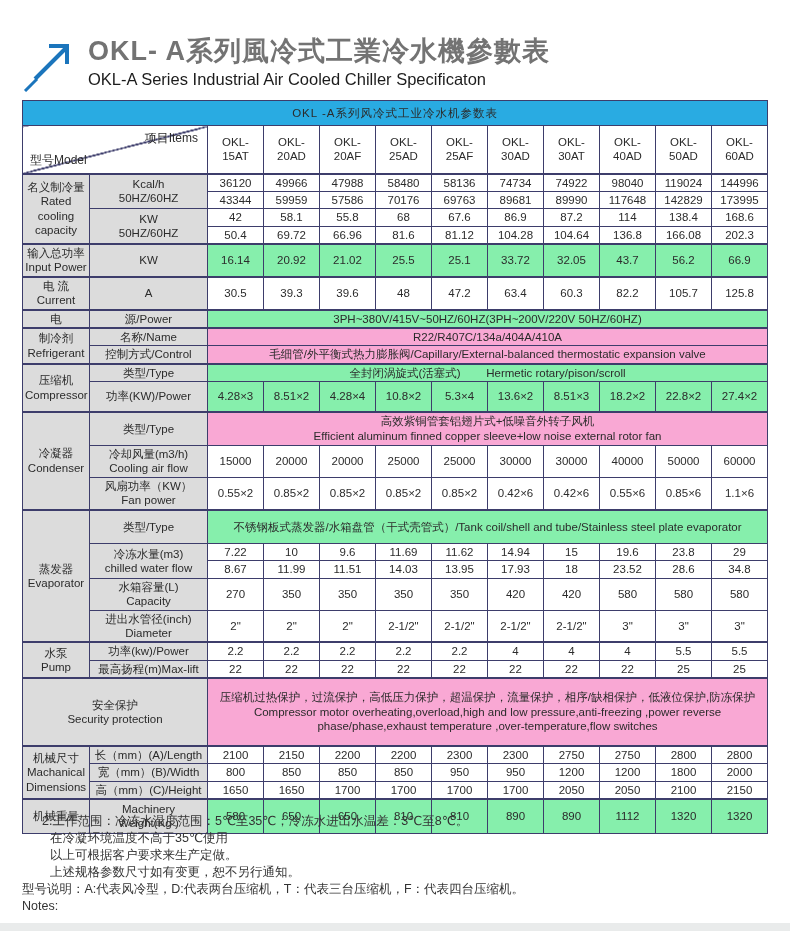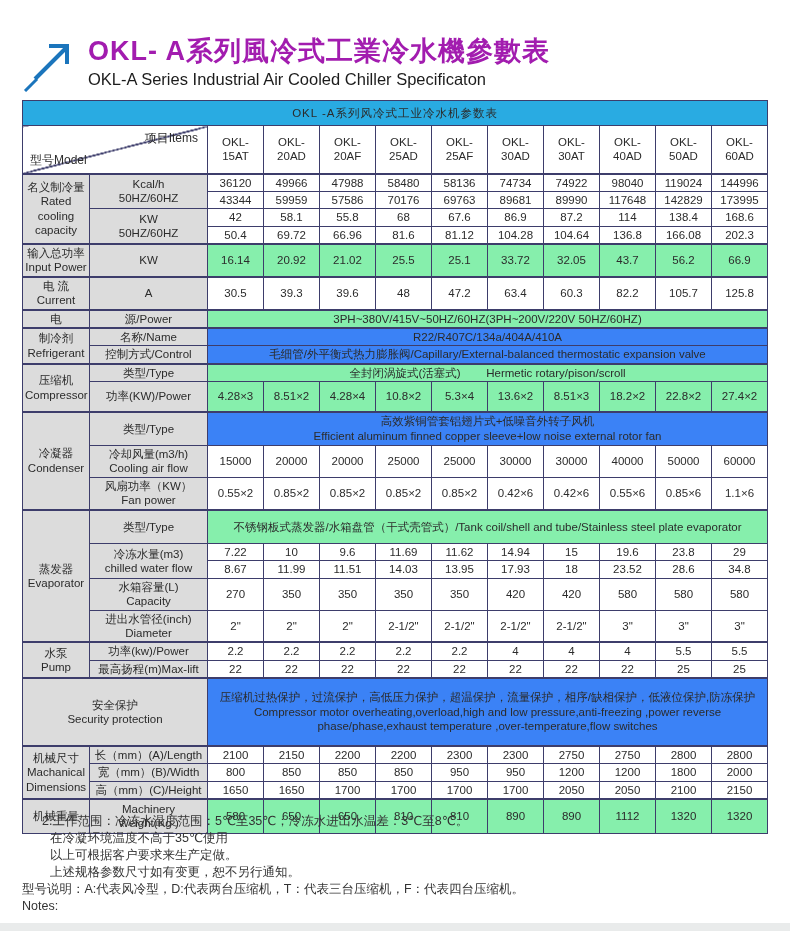--- a/index.html
+++ b/index.html
@@ -4,21 +4,21 @@
 <style>
   html,body{margin:0;padding:0;}
   body{
     width:790px;height:931px;background:#ffffff;position:relative;
     font-family:"Liberation Sans","DejaVu Sans",sans-serif;color:#2b2b2b;
     -webkit-font-smoothing:antialiased;
   }
   .doc-header{position:absolute;left:22px;top:34px;display:flex;align-items:flex-start;}
   .logo{width:58px;height:58px;margin-right:8px;flex:0 0 auto;}
   .titles{padding-top:2px;}
-  .title-zh{font-size:27px;font-weight:700;color:#a21caf;letter-spacing:1px;line-height:1.15;}
+  .title-zh{font-size:27px;font-weight:700;color:#737373;letter-spacing:1px;line-height:1.15;}
   .title-en{font-size:16.5px;font-weight:400;color:#1c1c1c;margin-top:3px;}
 
   table.spec{
     position:absolute;left:22px;top:100px;width:746px;
     border-collapse:collapse;table-layout:fixed;
   }
   table.spec td,table.spec th{
     border:1px solid #3d3d6b;
     font-size:11.5px;font-weight:400;
     text-align:center;vertical-align:middle;
@@ -27,21 +27,21 @@
   }
   th.banner{
     background:#29abe2;color:#ffffff;border:1px solid #3d3d6b;
     font-size:17px;font-weight:400;height:22px;letter-spacing:1px;padding:1px 0;
   }
   .cat,.item{background:#dcdcdc;}
   .cat{font-size:11.5px;}
   .item{font-size:11.5px;white-space:pre-line;}
   tr.shaded td.val, td.val.shaded, tr.shaded td.spantext{background:#86efac;}
   td.val{background:#ffffff;}
-  td.spantext{background:#3b82f6;font-size:11.5px;}
+  td.spantext{background:#f9a8d4;font-size:11.5px;}
   .two-line{white-space:pre-line;}
   tr.h17{height:17px;} tr.h30{height:30px;} tr.h34{height:34px;} tr.h36{height:48px;} tr.h52{height:68px;}
   tr.sec td, tr.sec th{border-top-width:2px;}
   
   th.diag{
     position:relative;background:
       linear-gradient(to bottom right,
         transparent calc(50% - 0.8px), #3d3d6b calc(50% - 0.8px),
         #3d3d6b calc(50% + 0.8px), transparent calc(50% + 0.8px)) #ffffff;
     font-weight:400;

